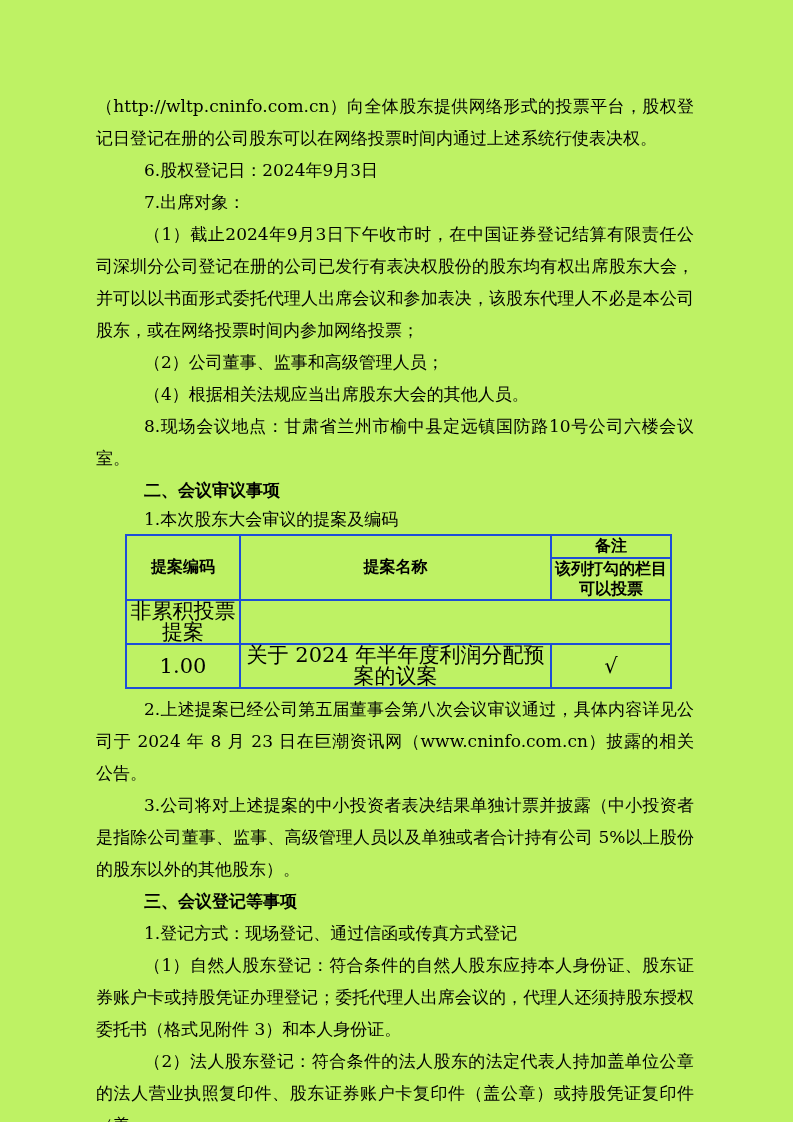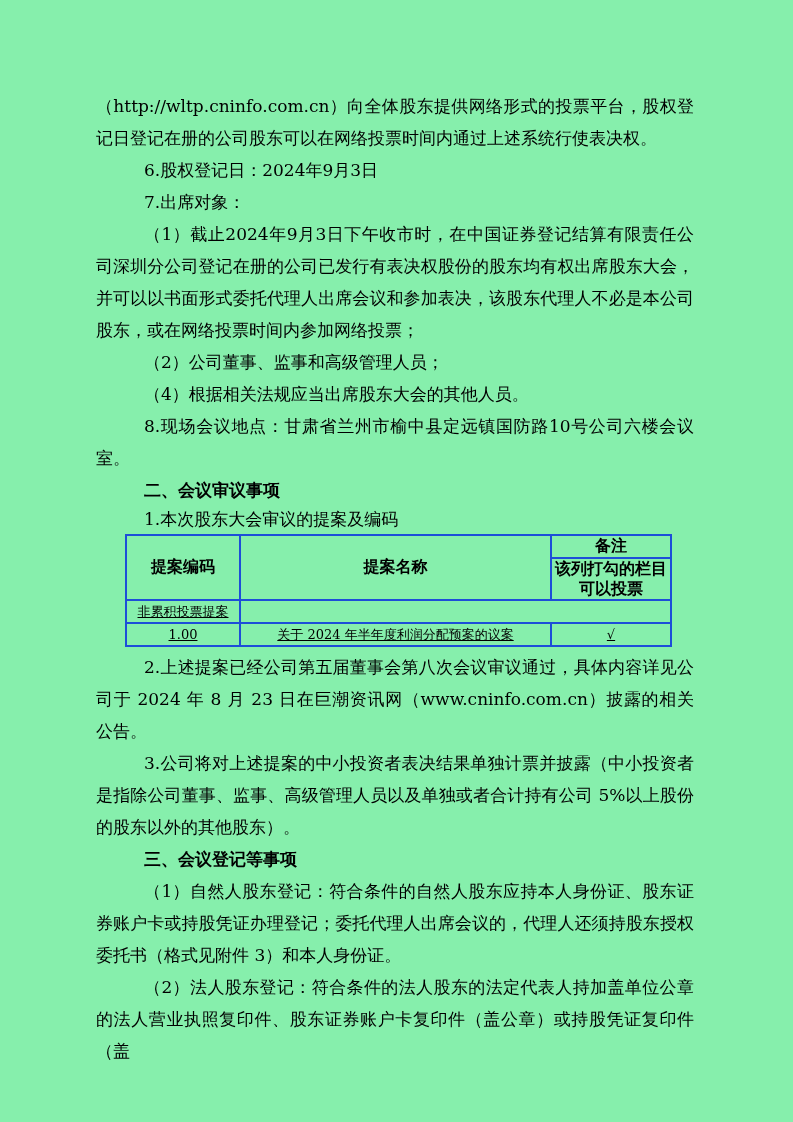--- a/index.html
+++ b/index.html
@@ -4,21 +4,21 @@
 <style>
   html, body {
     margin: 0;
     padding: 0;
     background: #ffffff;
   }
   .page {
     position: relative;
     width: 793px;
     height: 1122px;
-    background: #86efac;
+    background: #bef264;
     overflow: hidden;
     font-family: "DejaVu Serif", "Liberation Serif", serif;
     color: #000000;
   }
   .content {
     position: absolute;
     left: 96px;
     top: 90px;
     width: 598px;
   }
@@ -70,23 +70,22 @@
   }
   tr.hdr-top { height: 22px; }
   tr.hdr-sub { height: 42px; }
   th.note-sub {
     font-size: 14px;
     line-height: 20px;
     padding: 1px 6px;
   }
   tr.data-row { height: 22px; }
   tr.data-row td {
-    font-size: 13px;
+    font-size: 21px;
     line-height: 21px;
-    text-decoration: underline;
   }
   td.cell-code { padding: 0; }
   td.cell-name {
     text-align: left;
     padding-left: 10px;
   }
 </style>
 </head>
 <body>
 
@@ -128,17 +127,18 @@
           <td class="cell-name">关于 2024 年半年度利润分配预案的议案</td>
           <td>√</td>
         </tr>
       </tbody>
     </table>
 
     <p class="indent">2.上述提案已经公司第五届董事会第八次会议审议通过，具体内容详见公司于 2024 年 8 月 23 日在巨潮资讯网（www.cninfo.com.cn）披露的相关公告。</p>
     <p class="indent">3.公司将对上述提案的中小投资者表决结果单独计票并披露（中小投资者是指除公司董事、监事、高级管理人员以及单独或者合计持有公司 5%以上股份的股东以外的其他股东）。</p>
 
     <p class="section-heading sec3">三、会议登记等事项</p>
+    <p class="indent">1.登记方式：现场登记、通过信函或传真方式登记</p>
     <p class="indent">（1）自然人股东登记：符合条件的自然人股东应持本人身份证、股东证券账户卡或持股凭证办理登记；委托代理人出席会议的，代理人还须持股东授权委托书（格式见附件 3）和本人身份证。</p>
     <p class="indent">（2）法人股东登记：符合条件的法人股东的法定代表人持加盖单位公章的法人营业执照复印件、股东证券账户卡复印件（盖公章）或持股凭证复印件（盖</p>
 
   </div>
 </div>
 
 </body></html>

